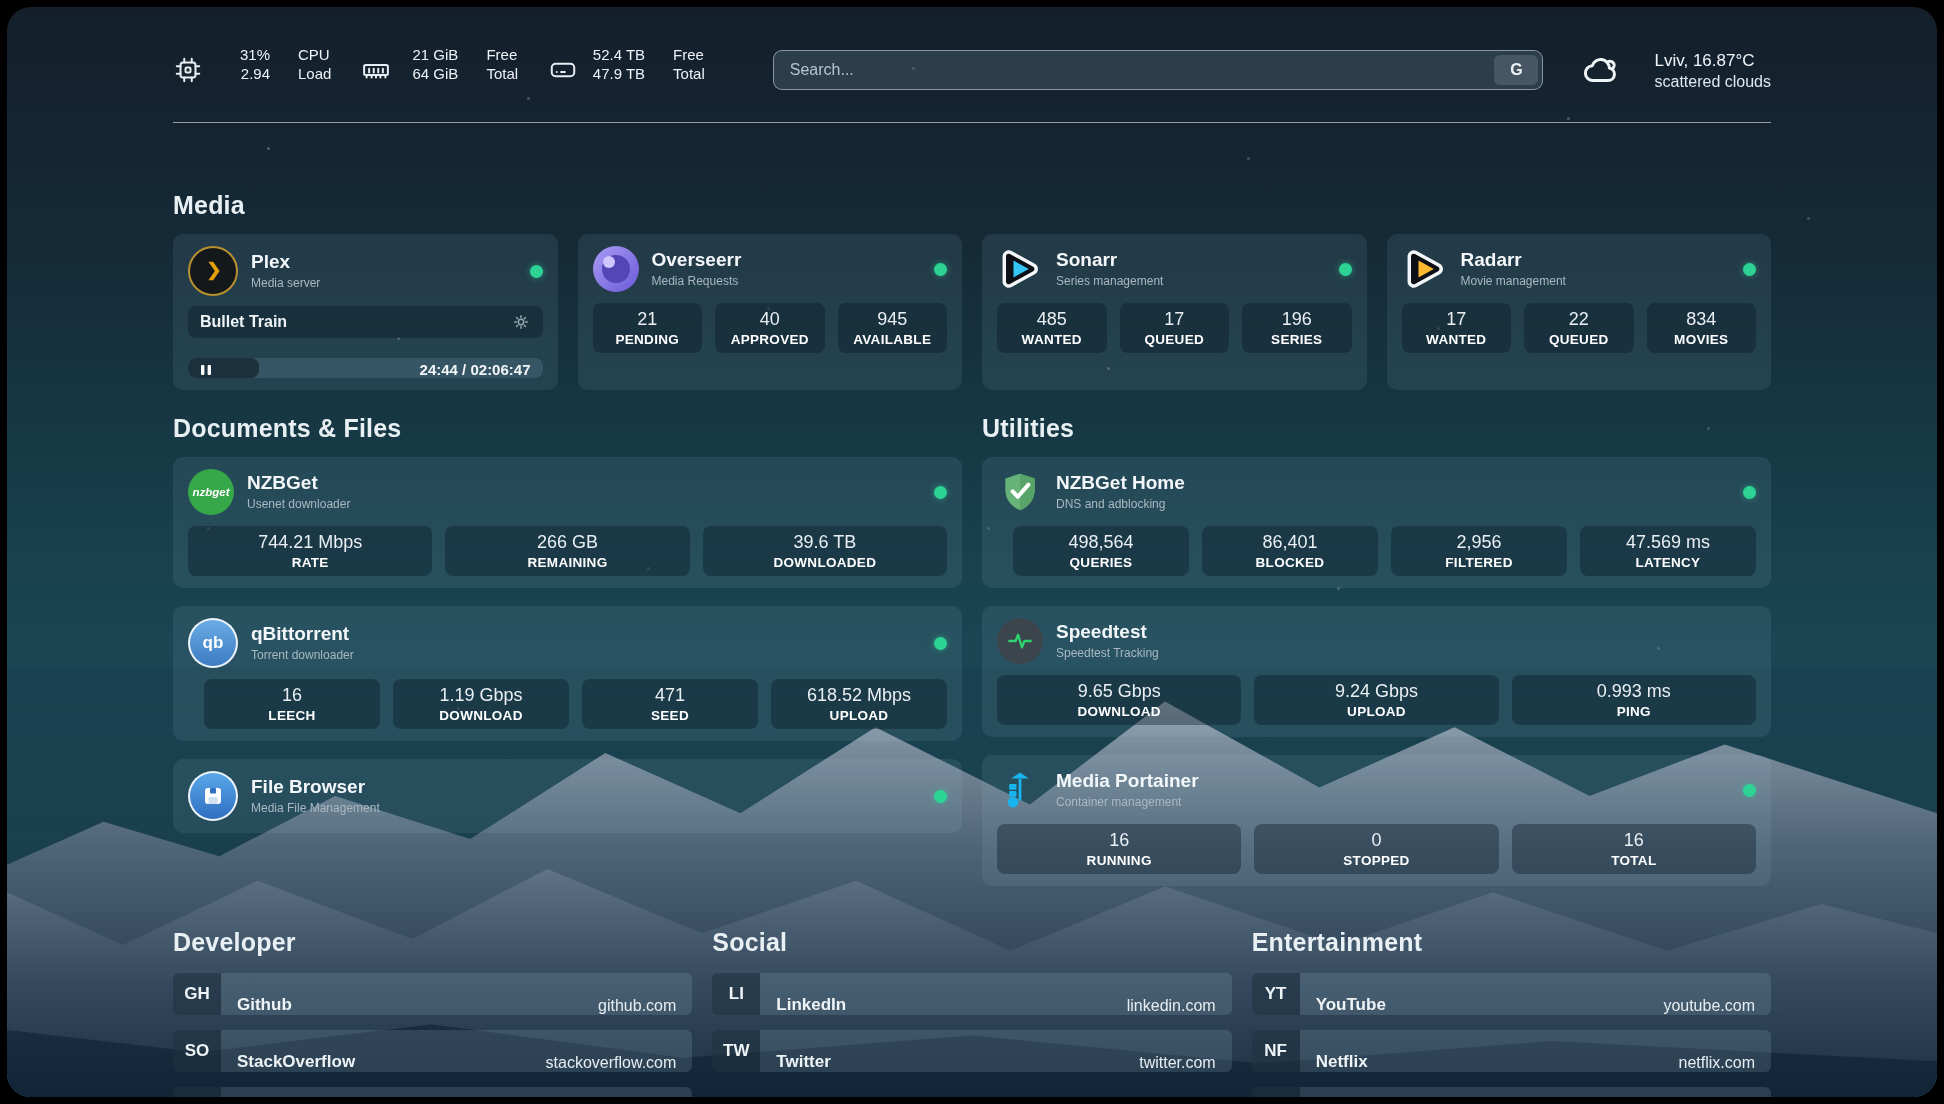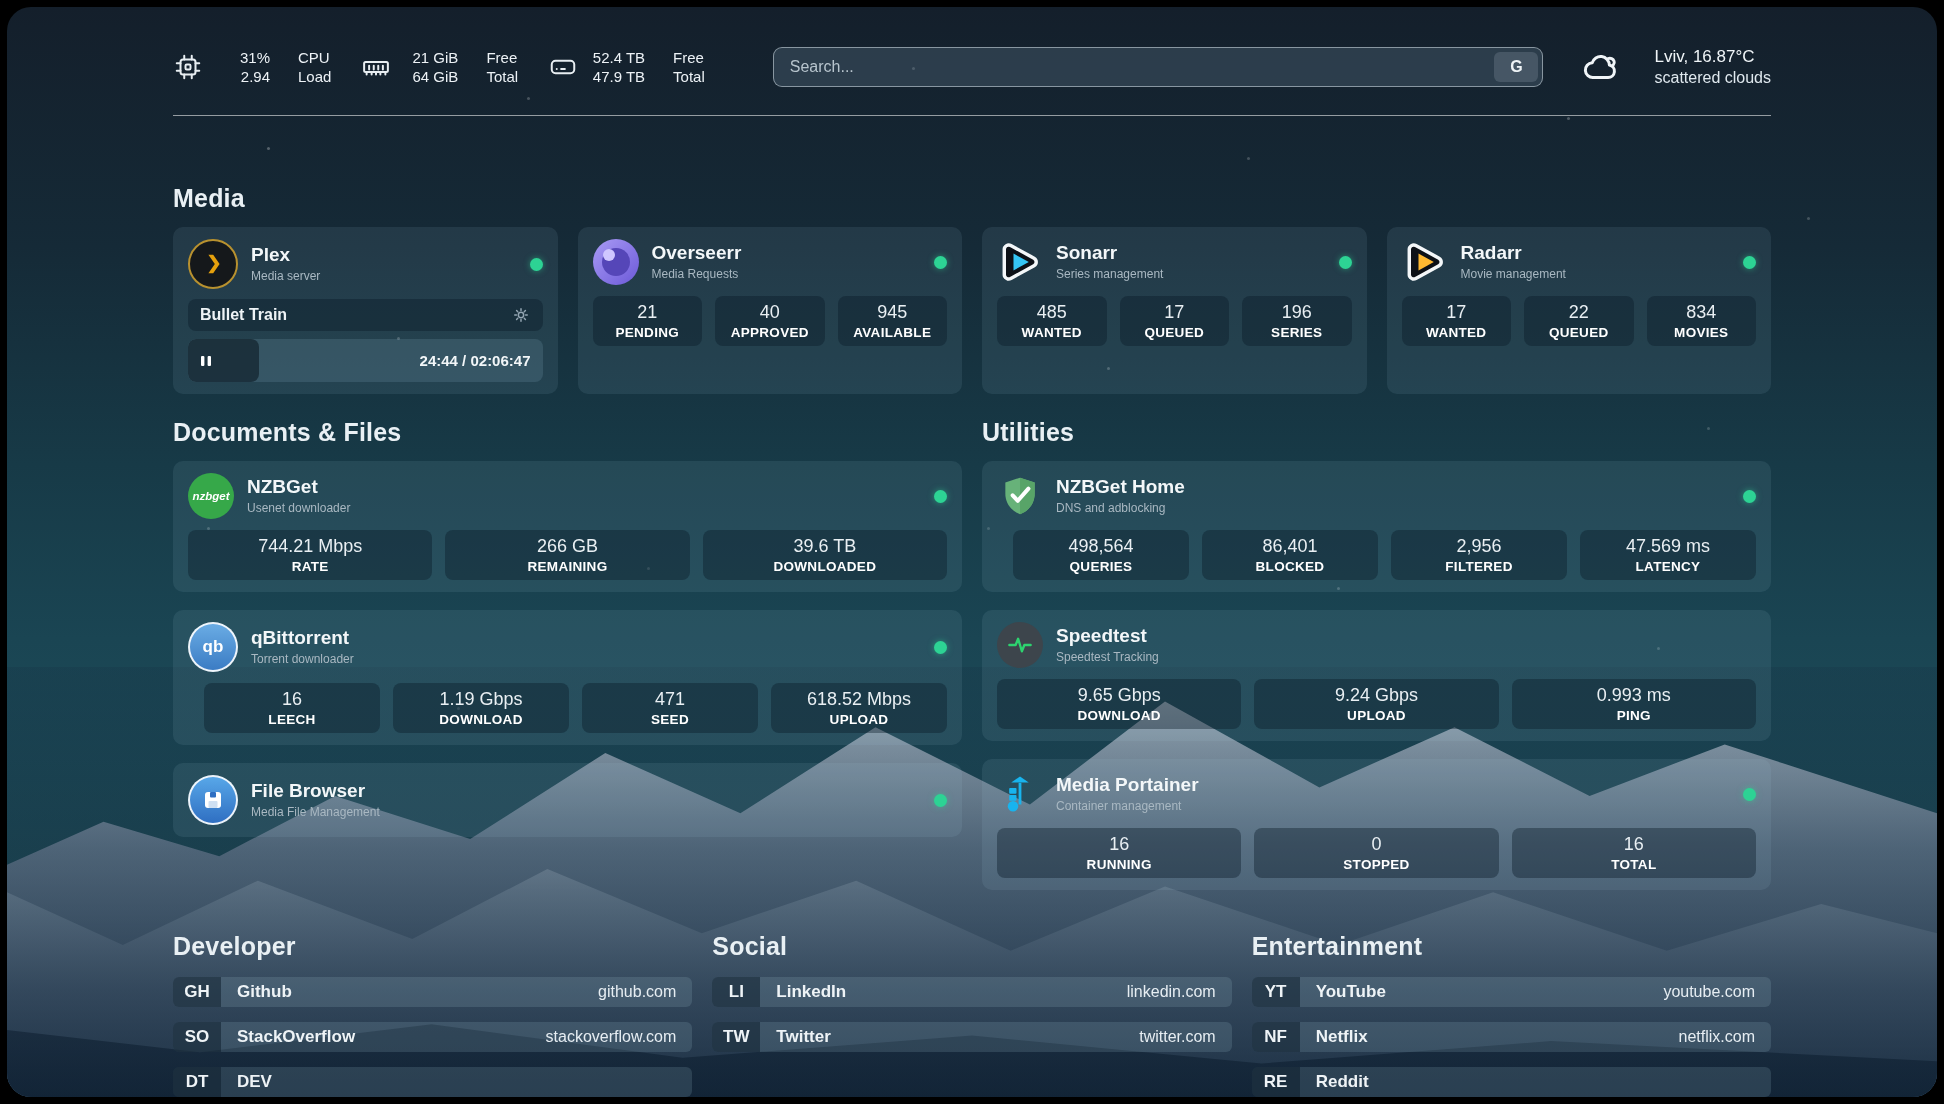--- a/index.html
+++ b/index.html
@@ -22,21 +22,21 @@
     1240px 150px rgba(255,255,255,.2),1560px 110px rgba(255,255,255,.25),1800px 210px rgba(255,255,255,.2),
     390px 330px rgba(255,255,255,.22),760px 300px rgba(255,255,255,.18),1100px 360px rgba(255,255,255,.22),
     1430px 320px rgba(255,255,255,.2),1700px 420px rgba(255,255,255,.18),200px 520px rgba(255,255,255,.2),
     640px 560px rgba(255,255,255,.2),980px 520px rgba(255,255,255,.16),1330px 580px rgba(255,255,255,.2),
     1650px 640px rgba(255,255,255,.18),450px 700px rgba(255,255,255,.2),860px 690px rgba(255,255,255,.16);}
   
   .content{position:relative;padding:38px 166px 0;}
   .topbar{display:flex;align-items:center;}
   .sysstat{display:flex;align-items:center;gap:13px;margin-right:30px;}
   .sysicon{flex:none;display:flex;}
-  .sys-body{display:flex;flex-direction:row;align-items:center;}
+  .sys-body{display:flex;flex-direction:column;align-items:center;}
   .sys-cols{display:flex;gap:28px;font-size:15px;line-height:19px;color:#edf2f6;}
   .sys-col.values{text-align:right;min-width:54px;}
   .sys-track{margin-top:7px;height:5px;border-radius:3px;background:rgba(255,255,255,.16);overflow:hidden;}
   .sys-fill{height:100%;border-radius:3px;background:#aab9c4;}
   .search-wrap{flex:1;margin:0 38px;position:relative;height:40px;}
   .search-wrap input{width:100%;height:100%;box-sizing:border-box;background:rgba(74,96,112,.45);
     border:1px solid rgba(230,240,245,.5);border-radius:9px;padding:0 64px 0 16px;color:#eef3f6;font-size:16px;outline:none;
     font-family:"Liberation Sans","DejaVu Sans",sans-serif;}
   .search-wrap input::placeholder{color:#b7c4cd;}
   .g-btn{position:absolute;right:5px;top:5px;bottom:5px;width:44px;border:none;cursor:pointer;
@@ -67,28 +67,28 @@
   .plex-icon{background:#15181b;border:2px solid #b8912f;}
   .ov-icon{background:linear-gradient(135deg,#a99bf5 0%,#6c59d8 100%);}
   .ov-inner{position:absolute;width:28px;height:28px;border-radius:50%;background:#5546b8;left:9px;top:9px;}
   .ov-blob{position:absolute;width:12px;height:12px;border-radius:50%;background:#cfc6ff;left:10px;top:10px;}
   .nzb-icon{background:#36a849;color:#fff;font-size:11.5px;font-style:italic;font-weight:700;}
   .qb-icon{background:linear-gradient(180deg,#6aace4,#3b7cc4);border:2px solid rgba(255,255,255,.9);color:#fff;font-size:17px;font-weight:600;}
   .fb-icon{background:linear-gradient(180deg,#58a7e8,#2f6fc2);border:2px solid rgba(255,255,255,.9);}
   .st-icon{background:#3d454c;}
   .np-row{margin-top:10px;background:rgba(8,24,36,.38);border-radius:8px;padding:6px 12px;display:flex;align-items:center;font-size:16px;font-weight:600;color:#eef3f6;}
   .np-row .gear{margin-left:auto;display:flex;}
-  .player-bar{margin-top:8px;position:relative;background:rgba(140,180,200,.18);border-radius:8px;height:43px;display:flex;align-items:center;overflow:hidden;}
+  .player-bar{margin-top:20px;position:relative;background:rgba(140,180,200,.18);border-radius:8px;height:20px;display:flex;align-items:flex-end;overflow:hidden;}
   .player-fill{position:absolute;left:0;top:0;bottom:0;background:rgba(8,20,30,.55);border-radius:8px;}
   .pause{position:relative;margin-left:10px;display:flex;cursor:pointer;}
   .player-time{margin-left:auto;margin-right:12px;font-size:15px;font-weight:700;color:#f2f6f8;position:relative;}
   
   .links-row{display:grid;grid-template-columns:repeat(3,1fr);gap:20px;margin-top:42px;align-items:start;}
   .links-col h2.sec{margin-bottom:16px;}
-  .link-row{display:flex;align-items:center;height:30px;background:rgba(170,205,220,.16);border-radius:6px;margin-bottom:15px;overflow:hidden;cursor:pointer;}
+  .link-row{display:flex;align-items:flex-end;height:42px;background:rgba(170,205,220,.16);border-radius:6px;margin-bottom:15px;overflow:hidden;cursor:pointer;}
   .link-abbr{width:48px;align-self:stretch;background:rgba(10,26,40,.5);display:flex;align-items:center;justify-content:center;font-size:17px;font-weight:600;color:#eef3f6;flex:none;}
   .link-name{margin-left:16px;font-size:17px;font-weight:600;color:#eef3f6;}
   .link-url{margin-left:auto;margin-right:16px;font-size:16px;color:#e6edf2;}
 </style>
 </head>
 <body>
 
 <div class="frame">
 <div class="screen">
 

